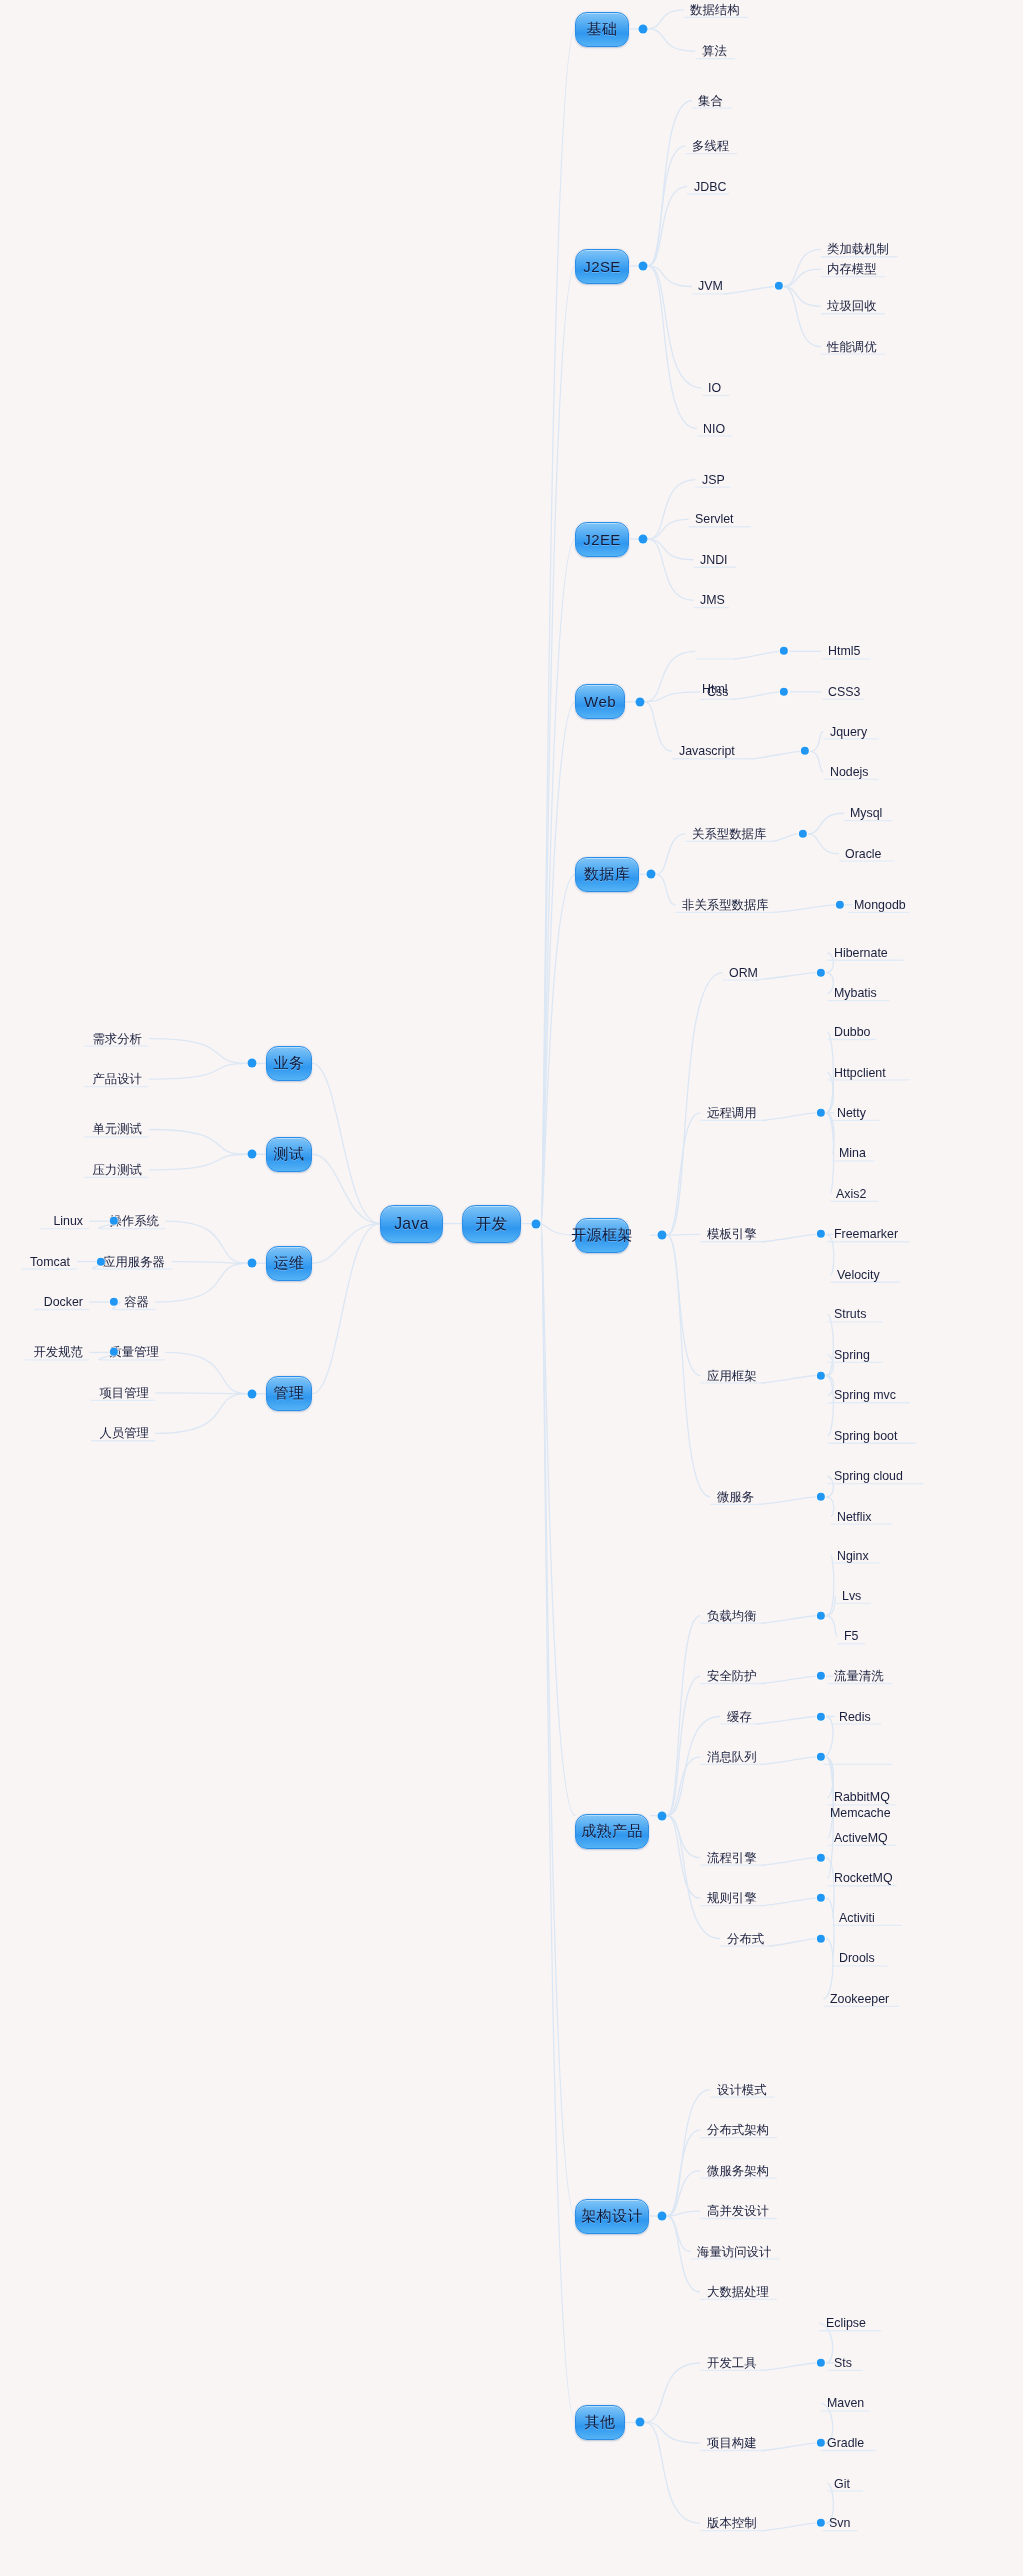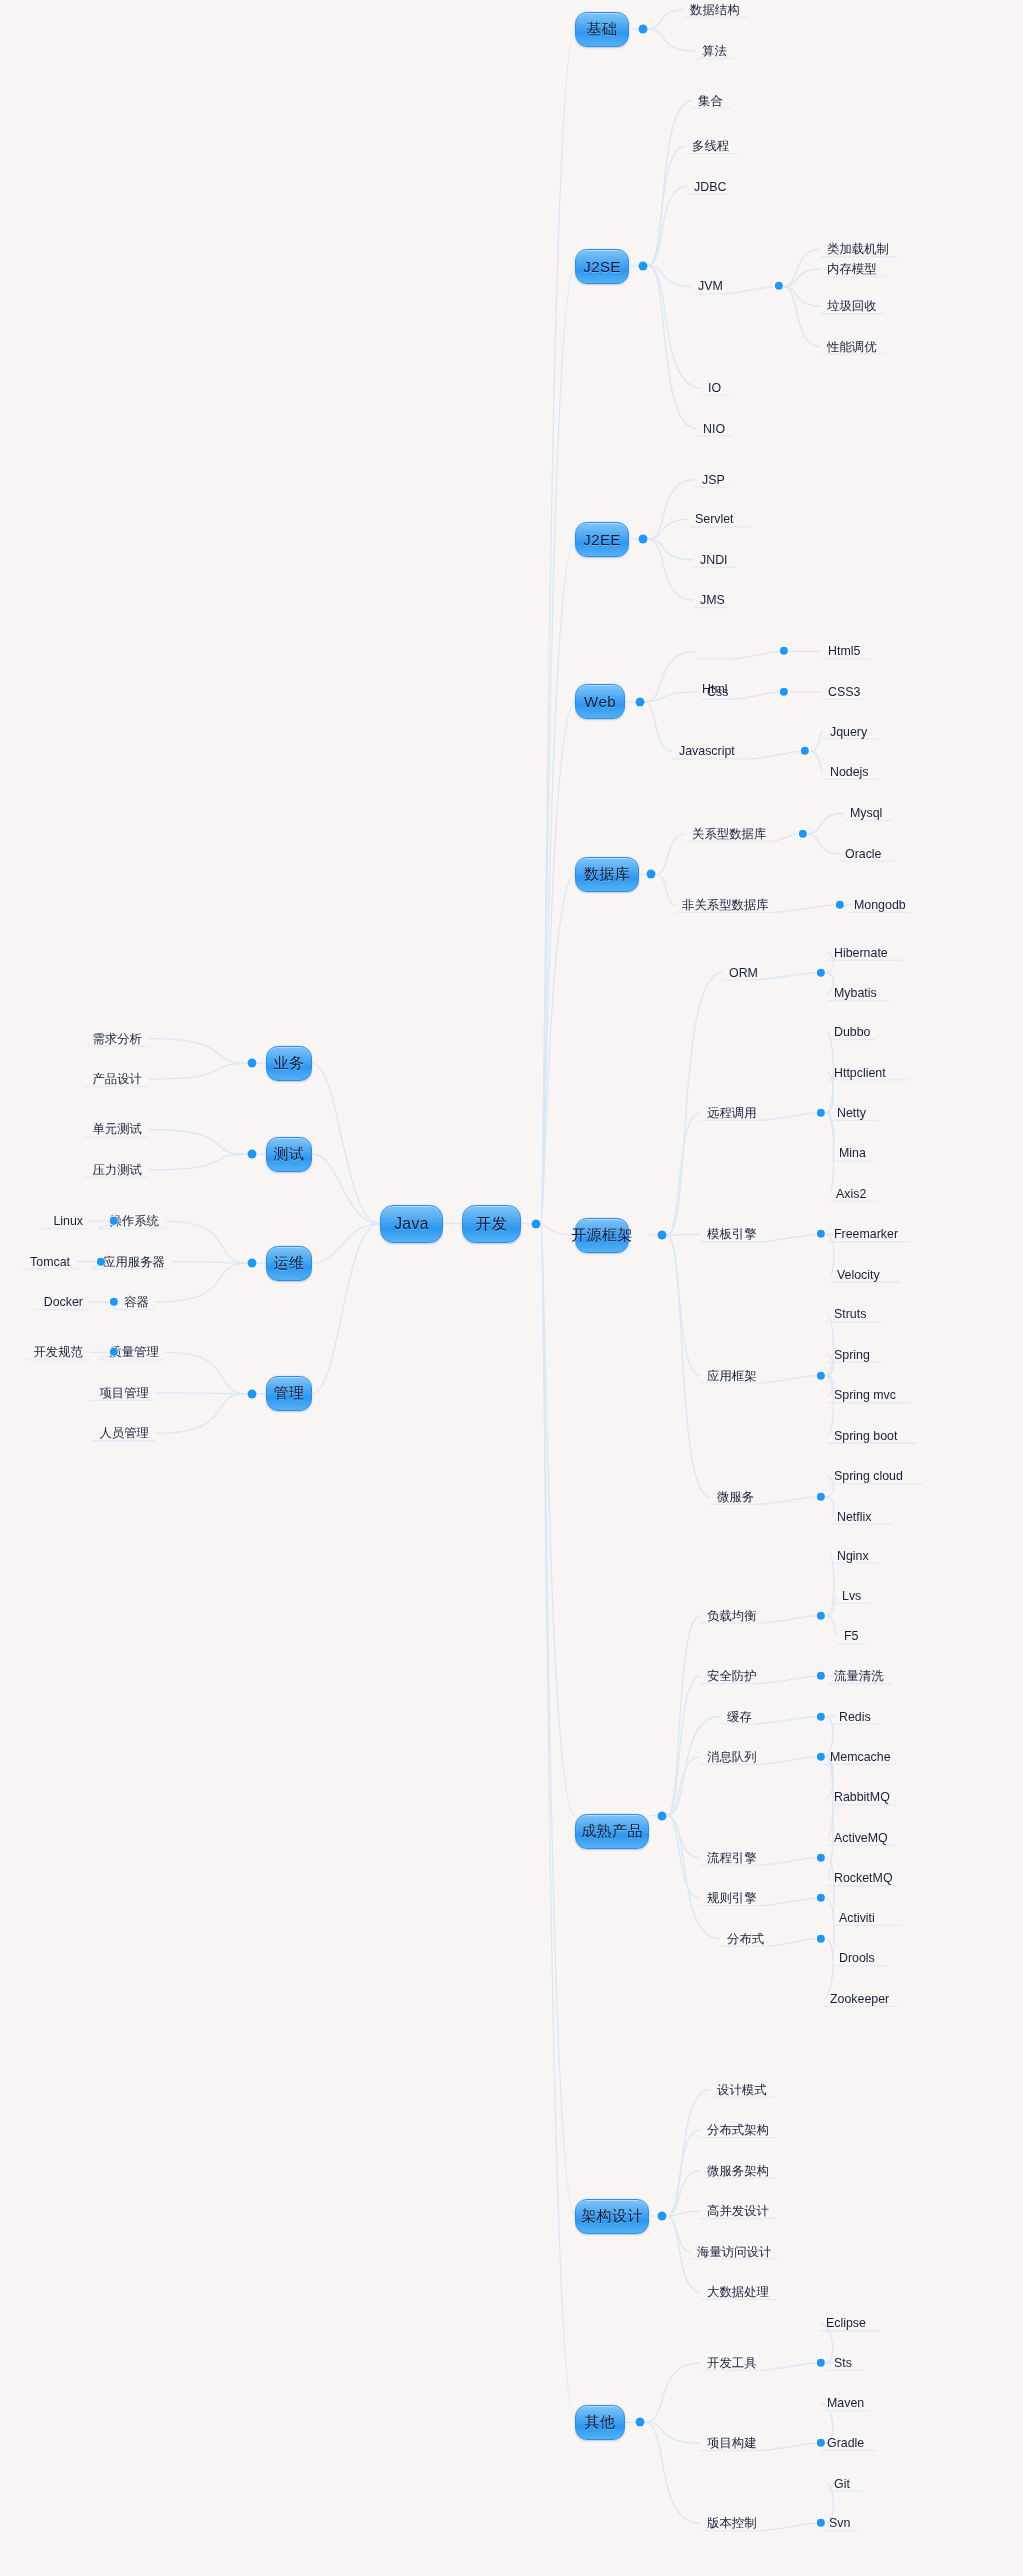--- a/index.html
+++ b/index.html
@@ -386,21 +386,21 @@
       <div class="dot sm" style="left: 821px; top: 1616px;"></div>
       <div class="leaf r" style="top: 1556px; left: 837px;">Nginx</div>
       <div class="leaf r" style="top: 1596px; left: 842px;">Lvs</div>
       <div class="leaf r" style="top: 1636px; left: 844px;">F5</div>
       <div class="leaf r" style="top: 1676px; left: 707px;">安全防护</div>
       <div class="dot sm" style="left: 821px; top: 1676px;"></div>
       <div class="leaf r" style="top: 1676px; left: 834px;">流量清洗</div>
       <div class="leaf r" style="top: 1717px; left: 727px;">缓存</div>
       <div class="dot sm" style="left: 821px; top: 1717px;"></div>
       <div class="leaf r" style="top: 1717px; left: 839px;">Redis</div>
-      <div class="leaf r" style="top: 1757px; left: 830px;">Memcache</div>
+      <div class="leaf r" style="top: 1813px; left: 830px;">Memcache</div>
       <div class="leaf r" style="top: 1757px; left: 707px;">消息队列</div>
       <div class="dot sm" style="left: 821px; top: 1757px;"></div>
       <div class="leaf r" style="top: 1797px; left: 834px;">RabbitMQ</div>
       <div class="leaf r" style="top: 1838px; left: 834px;">ActiveMQ</div>
       <div class="leaf r" style="top: 1878px; left: 834px;">RocketMQ</div>
       <div class="leaf r" style="top: 1858px; left: 707px;">流程引擎</div>
       <div class="dot sm" style="left: 821px; top: 1858px;"></div>
       <div class="leaf r" style="top: 1918px; left: 839px;">Activiti</div>
       <div class="leaf r" style="top: 1898px; left: 707px;">规则引擎</div>
       <div class="dot sm" style="left: 821px; top: 1898px;"></div>

